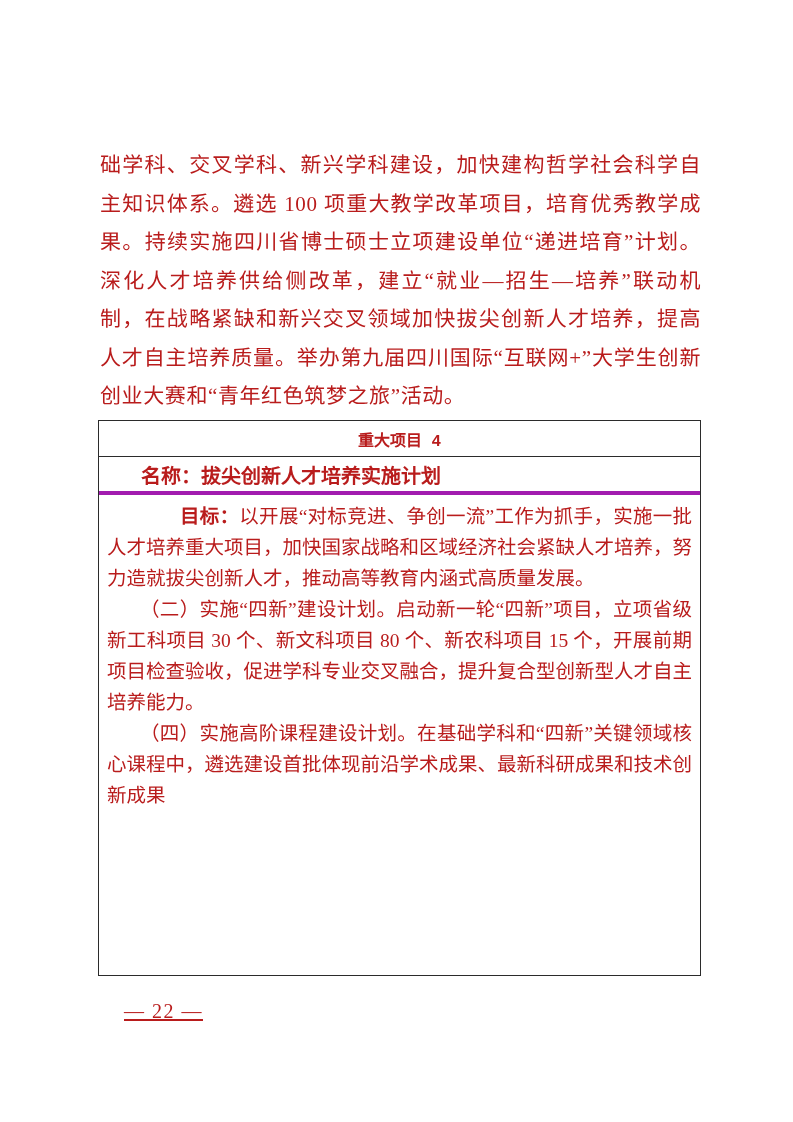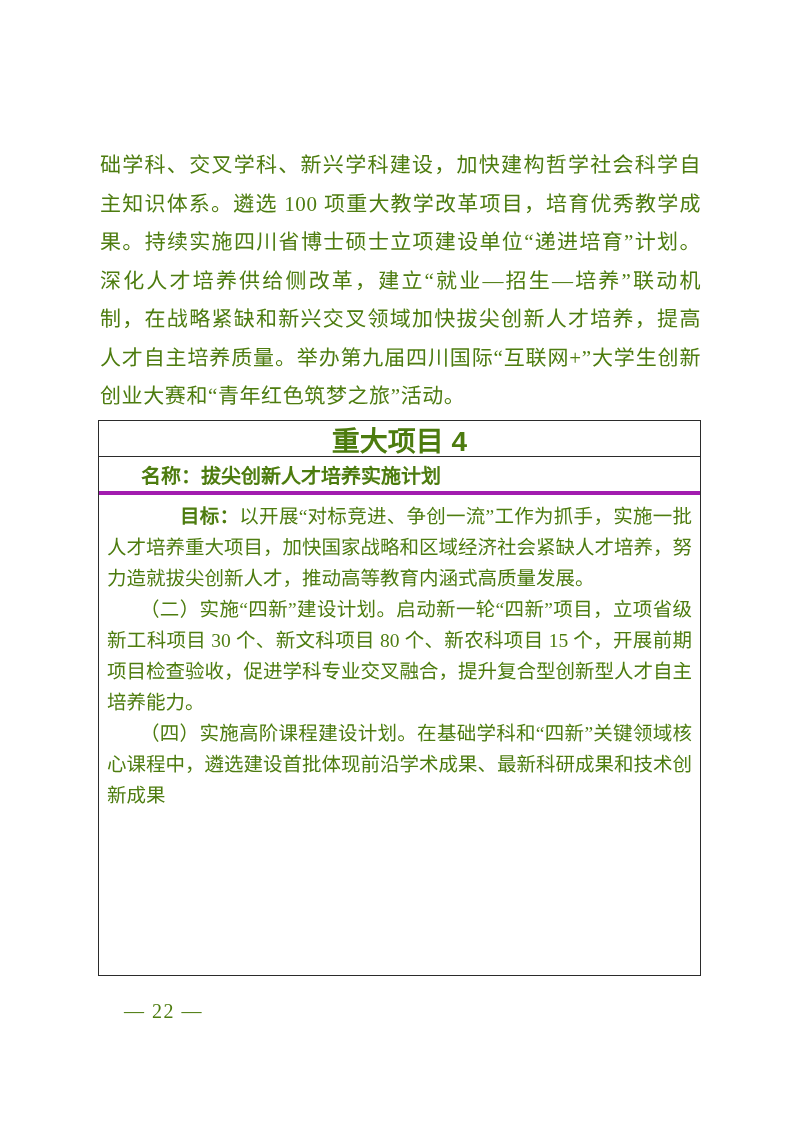--- a/index.html
+++ b/index.html
@@ -5,21 +5,21 @@
   html, body {
     margin: 0;
     padding: 0;
     background: #ffffff;
   }
   .page {
     position: relative;
     width: 793px;
     height: 1122px;
     background: #ffffff;
-    color: #4d7c0f;
+    color: #b91c1c;
     font-family: "Liberation Serif", "DejaVu Serif", serif;
     overflow: hidden;
   }
   .intro {
     position: absolute;
     top: 146px;
     left: 100px;
     width: 601px;
     margin: 0;
     font-size: 21px;
@@ -36,23 +36,23 @@
     border: 1px solid #2b2b2b;
     background: #ffffff;
   }
   .trow { box-sizing: border-box; }
   .title-row {
     height: 36px;
     border-bottom: 1px solid #2b2b2b;
     display: flex;
     align-items: center;
     justify-content: center;
-    font-family: Liberation Sans, sans-serif;
+    font-family: Liberation Mono, monospace;
     font-weight: 700;
-    font-size: 28px;
+    font-size: 16px;
   }
   .name-row {
     height: 38px;
     border-bottom: 4px solid #a21caf;
     display: flex;
     align-items: center;
     padding-left: 42px;
     font-family: "Liberation Sans", "DejaVu Sans", sans-serif;
     font-weight: 700;
     font-size: 20px;
@@ -73,20 +73,21 @@
     font-family: "Liberation Sans", "DejaVu Sans", sans-serif;
     font-weight: 700;
     margin-left: 40px;
   }
   .footer {
     position: absolute;
     top: 1000px;
     left: 124px;
     font-size: 20px;
     letter-spacing: 1.5px;
+    text-decoration: underline;
   }
 </style>
 </head>
 <body>
 
 <div class="page">
 
   <p class="intro">础学科、交叉学科、新兴学科建设，加快建构哲学社会科学自主知识体系。遴选 100 项重大教学改革项目，培育优秀教学成果。持续实施四川省博士硕士立项建设单位“递进培育”计划。深化人才培养供给侧改革，建立“就业—招生—培养”联动机制，在战略紧缺和新兴交叉领域加快拔尖创新人才培养，提高人才自主培养质量。举办第九届四川国际“互联网+”大学生创新创业大赛和“青年红色筑梦之旅”活动。</p>
 
   <div class="ptable">

